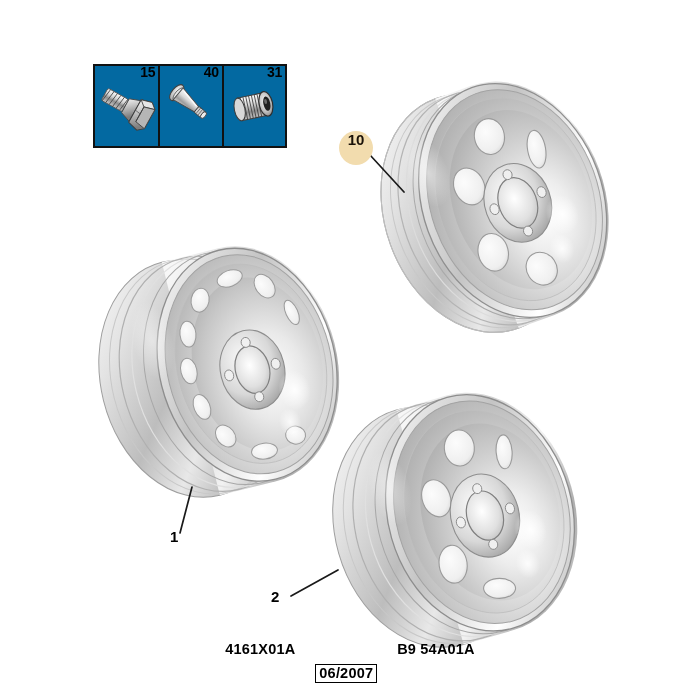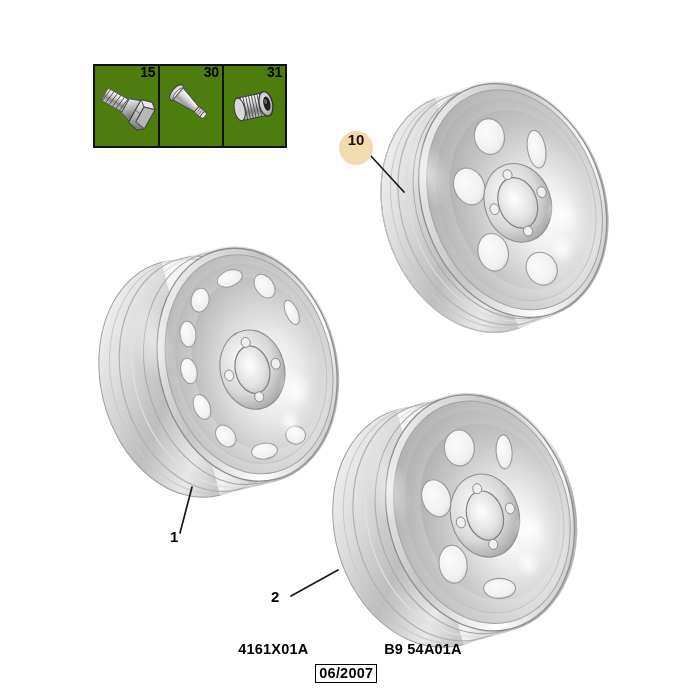--- a/index.html
+++ b/index.html
@@ -3,37 +3,37 @@
 <meta charset="utf-8">
 <style>
   html,body{margin:0;padding:0;background:#ffffff;}
   body{width:700px;height:700px;position:relative;overflow:hidden;
        font-family:"Liberation Sans",sans-serif;-webkit-font-smoothing:antialiased;}
 
   .stage{position:absolute;inset:0;}
 
   
   .parts-box{position:absolute;left:93px;top:64px;width:194px;height:84px;
-             border:2px solid #111;box-sizing:border-box;display:flex;background:#4d7c0f;}
+             border:2px solid #111;box-sizing:border-box;display:flex;background:#0369a1;}
   .parts-cell{position:relative;flex:1 1 33.333%;box-sizing:border-box;}
   .parts-cell + .parts-cell{border-left:2px solid #111;}
   .cell-num{position:absolute;top:-1px;right:3px;font-size:14px;font-weight:bold;
             color:#000;letter-spacing:-.3px;line-height:1.05;}
   .cell-art{position:absolute;inset:0;}
 
   
   .callout-badge{position:absolute;width:34px;height:34px;border-radius:50%;
     background:#f2dcae;display:flex;justify-content:center;
     font-size:15px;font-weight:bold;color:#1a1208;}
   .callout-num{position:absolute;font-size:15px;font-weight:bold;color:#000;}
 
   
   .footer{position:absolute;left:0;right:0;bottom:17px;text-align:center;
           font-size:14.5px;font-weight:bold;color:#000;letter-spacing:.2px;
-          display:flex;justify-content:center;align-items:center;gap:7px;}
+          display:flex;justify-content:center;align-items:center;gap:20px;}
   .footer .boxed{border:1.6px solid #000;padding:0px 3px 1px 3px;line-height:1.12;margin-top:48px;}
 
   svg{display:block;}
   .lead{stroke:#1a1a1a;stroke-width:1.7;fill:none;stroke-linecap:round;}
 </style>
 </head>
 <body>
 
 <div class="stage">
 
@@ -241,21 +241,21 @@
           <path d="M41 28 L52 25 L58 30 L58 52 L52 57 L41 54 Z" fill="url(#boltHead)" stroke="#3d3d3d" stroke-width="1"></path>
           <path d="M41 28 L52 25 L58 30 L47 33 Z" fill="#e6e6e6" stroke="#3d3d3d" stroke-width="0.8"></path>
           <path d="M47 33 L58 30 L58 52 L47 50 Z" fill="#b6b6b6" stroke="#3d3d3d" stroke-width="0.8"></path>
           <line x1="47" y1="33" x2="47" y2="50" stroke="#3d3d3d" stroke-width="0.8"></line>
           <line x1="41" y1="40" x2="47" y2="41" stroke="#555" stroke-width="0.7"></line>
         </g>
       </svg>
     </div>
 
     <div class="parts-cell">
-      <span class="cell-num">30</span>
+      <span class="cell-num">40</span>
       <svg class="cell-art" viewBox="0 0 64 80">
         <defs>
           <linearGradient id="valveBody" x1="0" y1="0" x2="0" y2="1">
             <stop offset="0%" stop-color="#fdfdfd"></stop>
               <stop offset="40%" stop-color="#dcdcdc"></stop>
             <stop offset="72%" stop-color="#9c9c9c"></stop>
               <stop offset="100%" stop-color="#cfcfcf"></stop>
           </linearGradient>
           <radialGradient id="valveBase" cx="0.4" cy="0.35" r="0.8">
             <stop offset="0%" stop-color="#f2f2f2"></stop>

